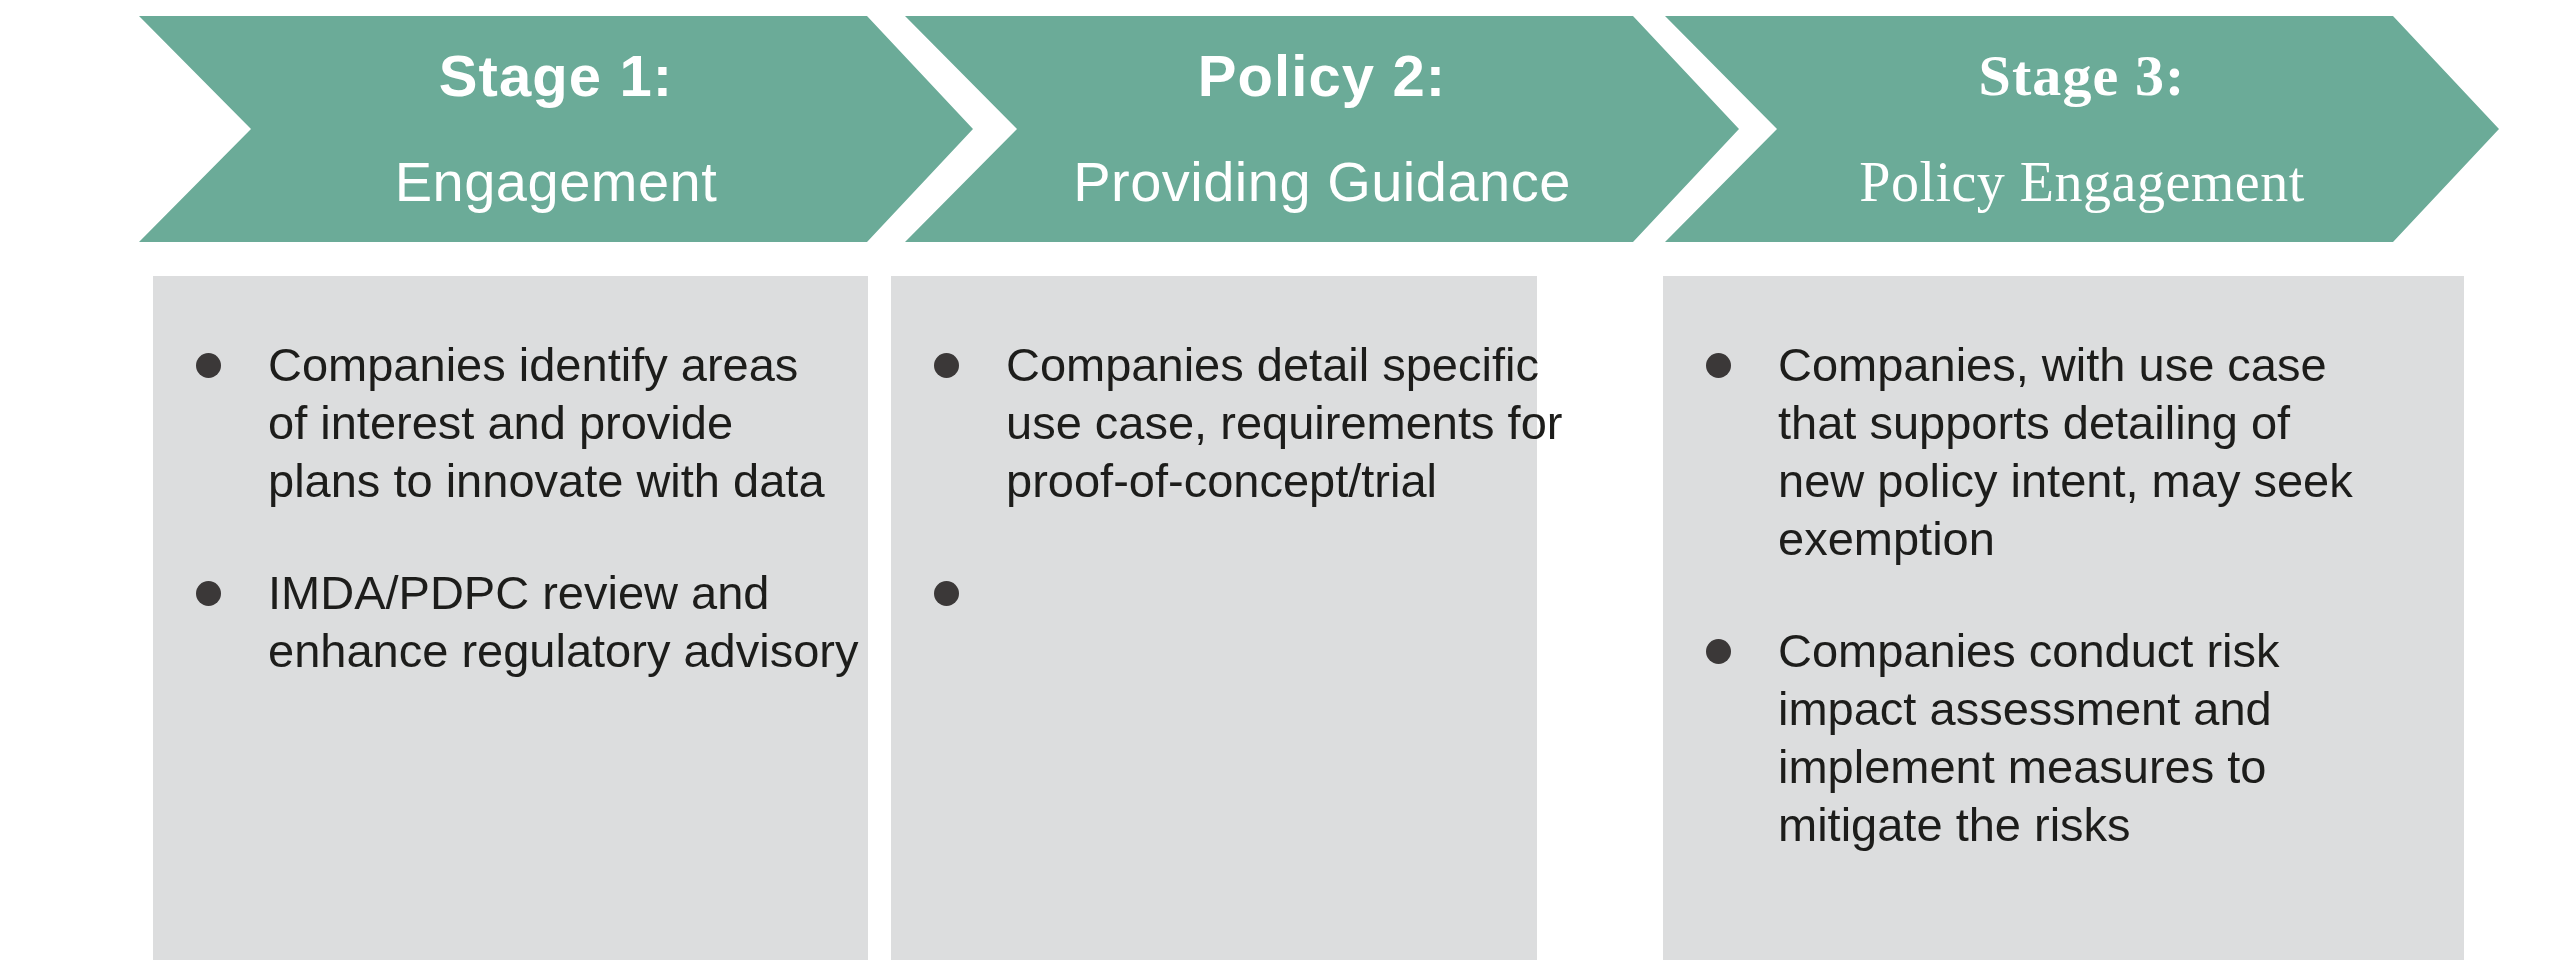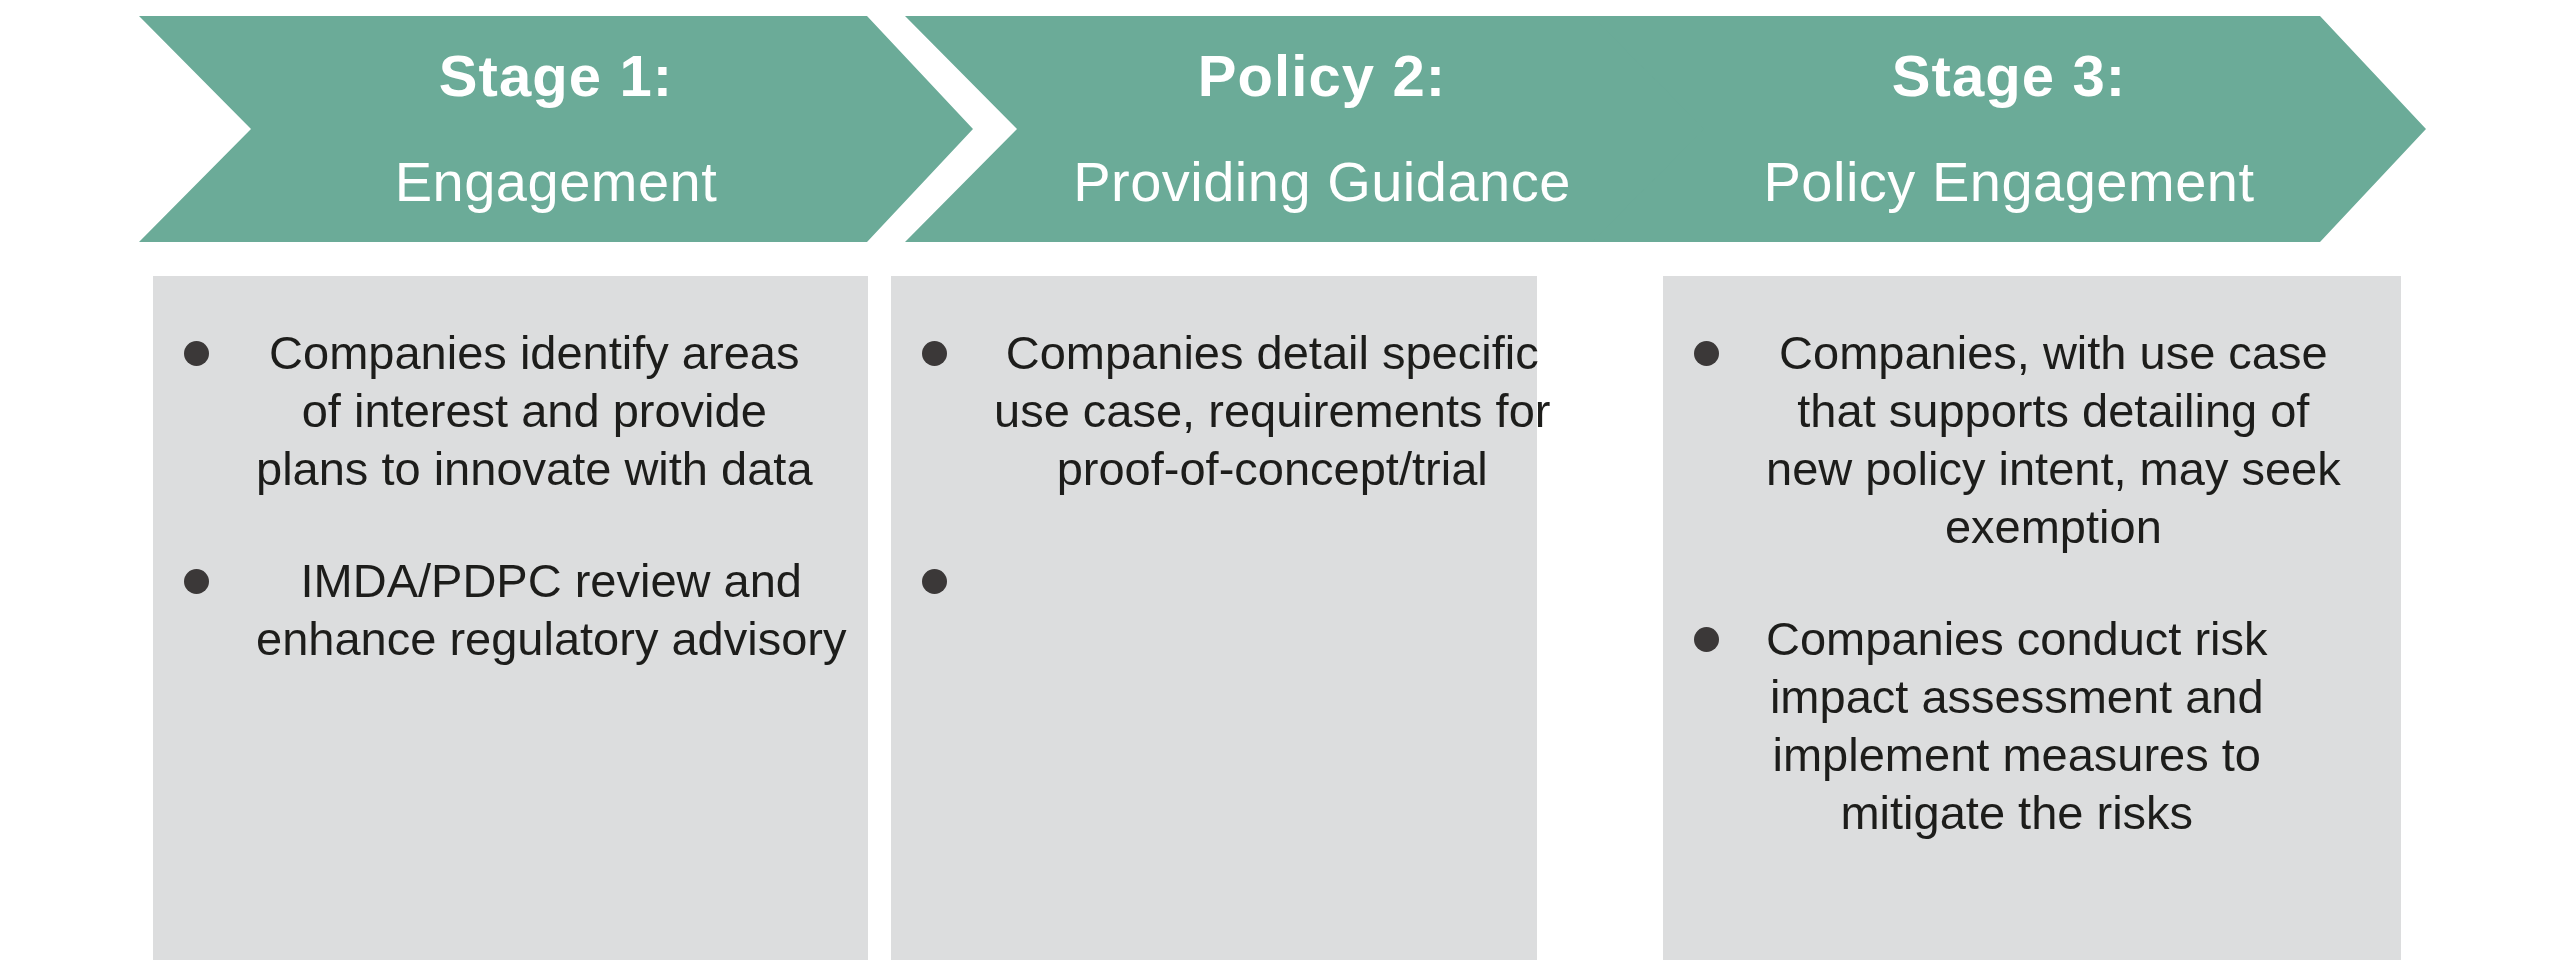--- a/index.html
+++ b/index.html
@@ -25,21 +25,21 @@
     background: var(--chevron-green, #6bab98);
     clip-path: polygon(0 0, 728px 0, 100% 50%, 728px 100%, 0 100%, 112px 50%);
     display: flex;
     flex-direction: column;
     align-items: center;
     text-align: center;
     color: var(--heading-text, #ffffff);
   }
   .chevron-1 { left: 139px; text-align: center; }
   .chevron-2 { left: 905px; }
-  .chevron-3 { left: 1592px; }
+  .chevron-3 { left: 1665px; font-family: Liberation Serif, serif; }
 
   .stage-label {
     margin-top: 30px;
     font-size: 58px;
     line-height: 60px;
     font-weight: bold;
     letter-spacing: 1.1px;
   }
   .stage-title {
     margin-top: 46px;
@@ -53,27 +53,26 @@
   .box {
     position: absolute;
     top: 276px;
     height: 684px;
     background: var(--box-gray, #dcddde);
     box-sizing: border-box;
     padding: 48px 16px 0 31px;
   }
   .box-1 { left: 153px;  width: 715px; }
   .box-2 { left: 891px; width: 646px; }
-  .box-3 { left: 1663px; width: 738px; }
+  .box-3 { left: 1663px; width: 801px; }
 
   .bullet-list {
     list-style: none;
-    margin: 0;
+    margin: 12px;
     padding: 0;
-    text-align: center;
   }
   .bullet-item {
     display: flex;
     align-items: flex-start;
     margin-bottom: 54px;
   }
   .bullet-dot {
     flex: 0 0 auto;
     width: 25px;
     height: 25px;

